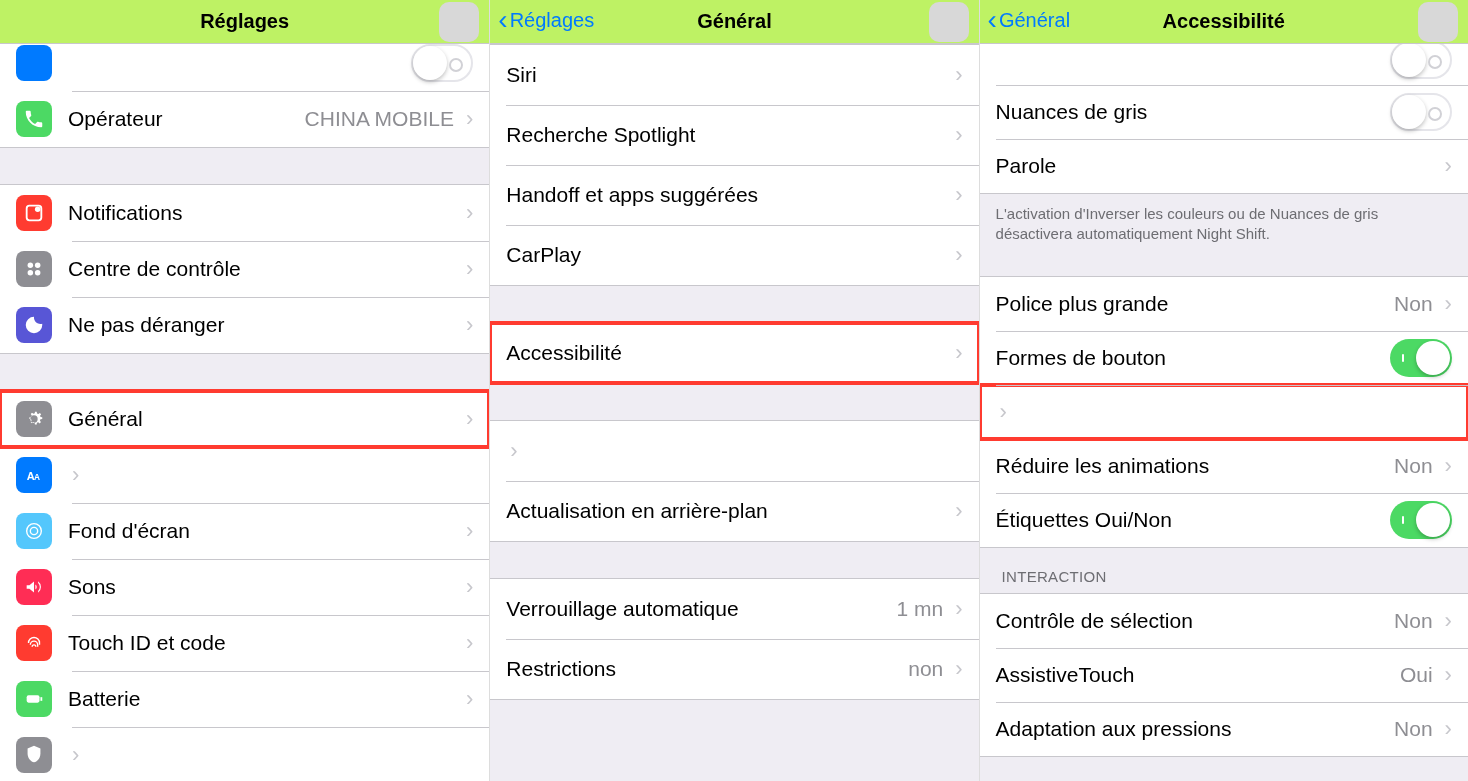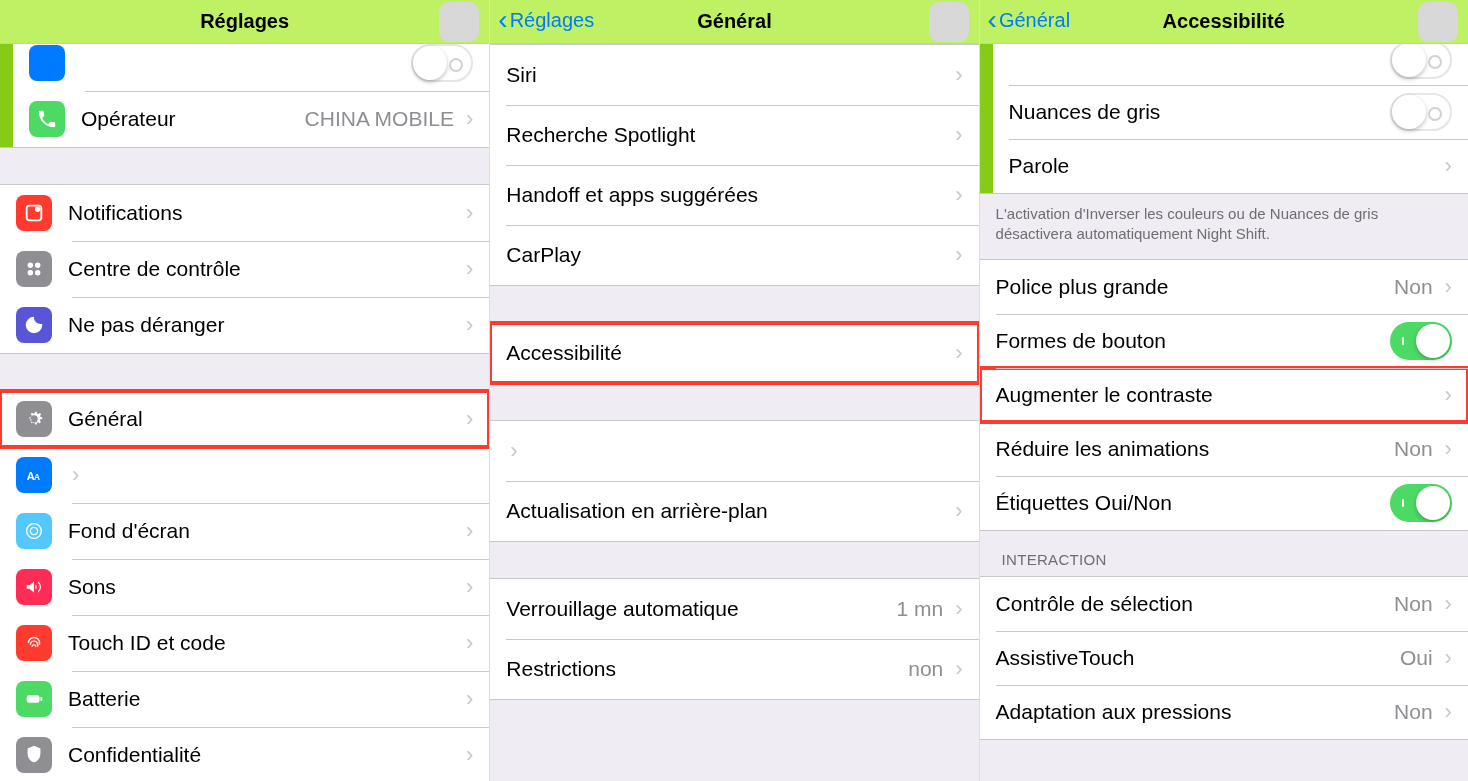--- a/index.html
+++ b/index.html
@@ -128,21 +128,21 @@
   }
   .highlight {
     outline: 4px solid #ff3b30;
     outline-offset: -2px;
     position: relative;
     z-index: 2;
   }
   .footnote {
     font-size: 15px;
     color: #6d6d72;
-    padding: 10px 16px 14px 16px;
+    padding: 10px 16px 31px 16px;
     line-height: 1.35;
   }
   .sect-header {
     font-size: 15px;
     color: #6d6d72;
     padding: 20px 16px 8px 22px;
     text-transform: uppercase;
     letter-spacing: 0.3px;
   }
   .toggle {
@@ -176,21 +176,20 @@
   .toggle.off::after {
     content: "";
     position: absolute;
     right: 8px; top: 12px;
     width: 10px; height: 10px;
     border: 2px solid #d1d1d6;
     border-radius: 50%;
   }
   .topcut {
     margin-top: -10px;
-    padding-left: 13px;
   }
   
   .i-blue { background: #007aff; }
   .i-green { background: #4cd964; }
   .i-red { background: #ff3b30; }
   .i-gray { background: #8e8e93; }
   .i-purple { background: #5856d6; }
   .i-cyan { background: #54c7fc; }
   .i-pink { background: #ff2d55; }
 </style>
@@ -315,21 +314,20 @@
         </div>
         <span class="label">Batterie</span>
         <span class="chevron">›</span>
       </div>
       <div class="row">
         <div class="icon i-gray">
           <svg viewBox="0 0 24 24" fill="currentColor">
               <path d="M12 2l7 3v5c0 5-3 9-7 10-4-1-7-5-7-10V5l7-3z" fill="white"></path>
             </svg>
         </div>
-        <span class="label">Confidentialité</span>
         <span class="chevron">›</span>
       </div>
     </div>
   </div>
 </div>
 
 <div class="pane">
   <div class="header">
     <div class="back-btn">
       <span class="chev">‹</span>
@@ -426,21 +424,20 @@
         <span class="value">Non</span>
         <span class="chevron">›</span>
       </div>
       <div class="row noicon" style="min-height:54px">
         <span class="label">Formes de bouton</span>
         <div class="toggle on">
             <div class="knob"></div>
           </div>
       </div>
       <div class="row noicon highlight" style="min-height:54px">
-        <span class="label">Augmenter le contraste</span>
         <span class="chevron">›</span>
       </div>
       <div class="row noicon" style="min-height:54px">
         <span class="label">Réduire les animations</span>
         <span class="value">Non</span>
         <span class="chevron">›</span>
       </div>
       <div class="row noicon" style="min-height:54px">
         <span class="label">Étiquettes Oui/Non</span>
         <div class="toggle on">

